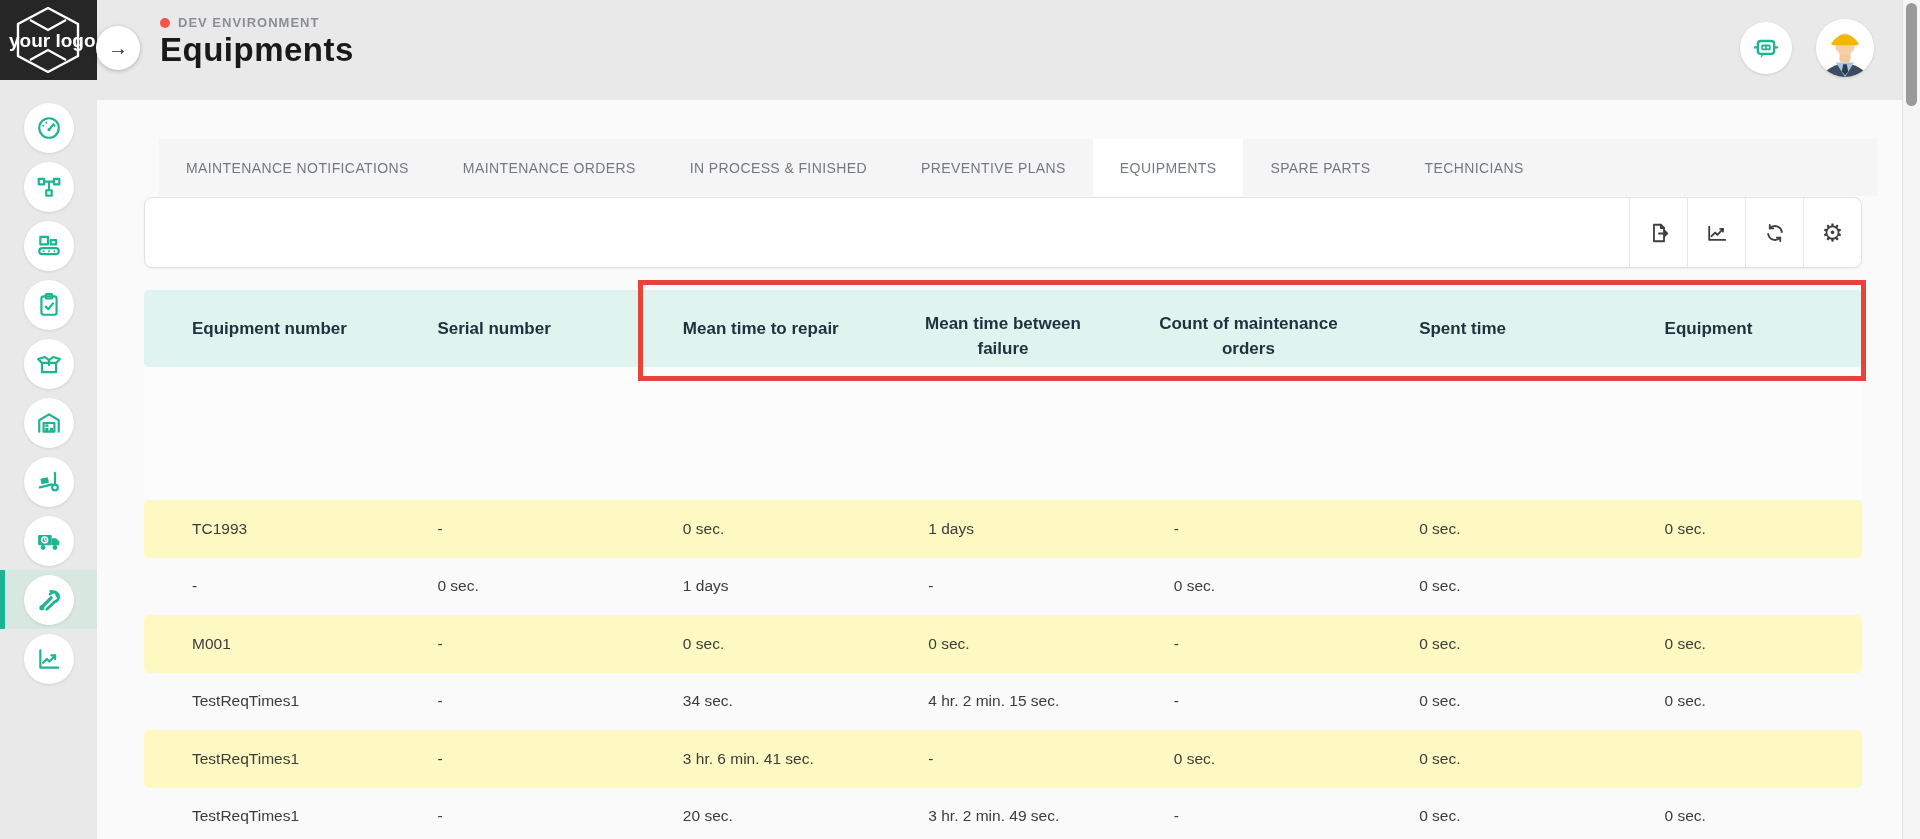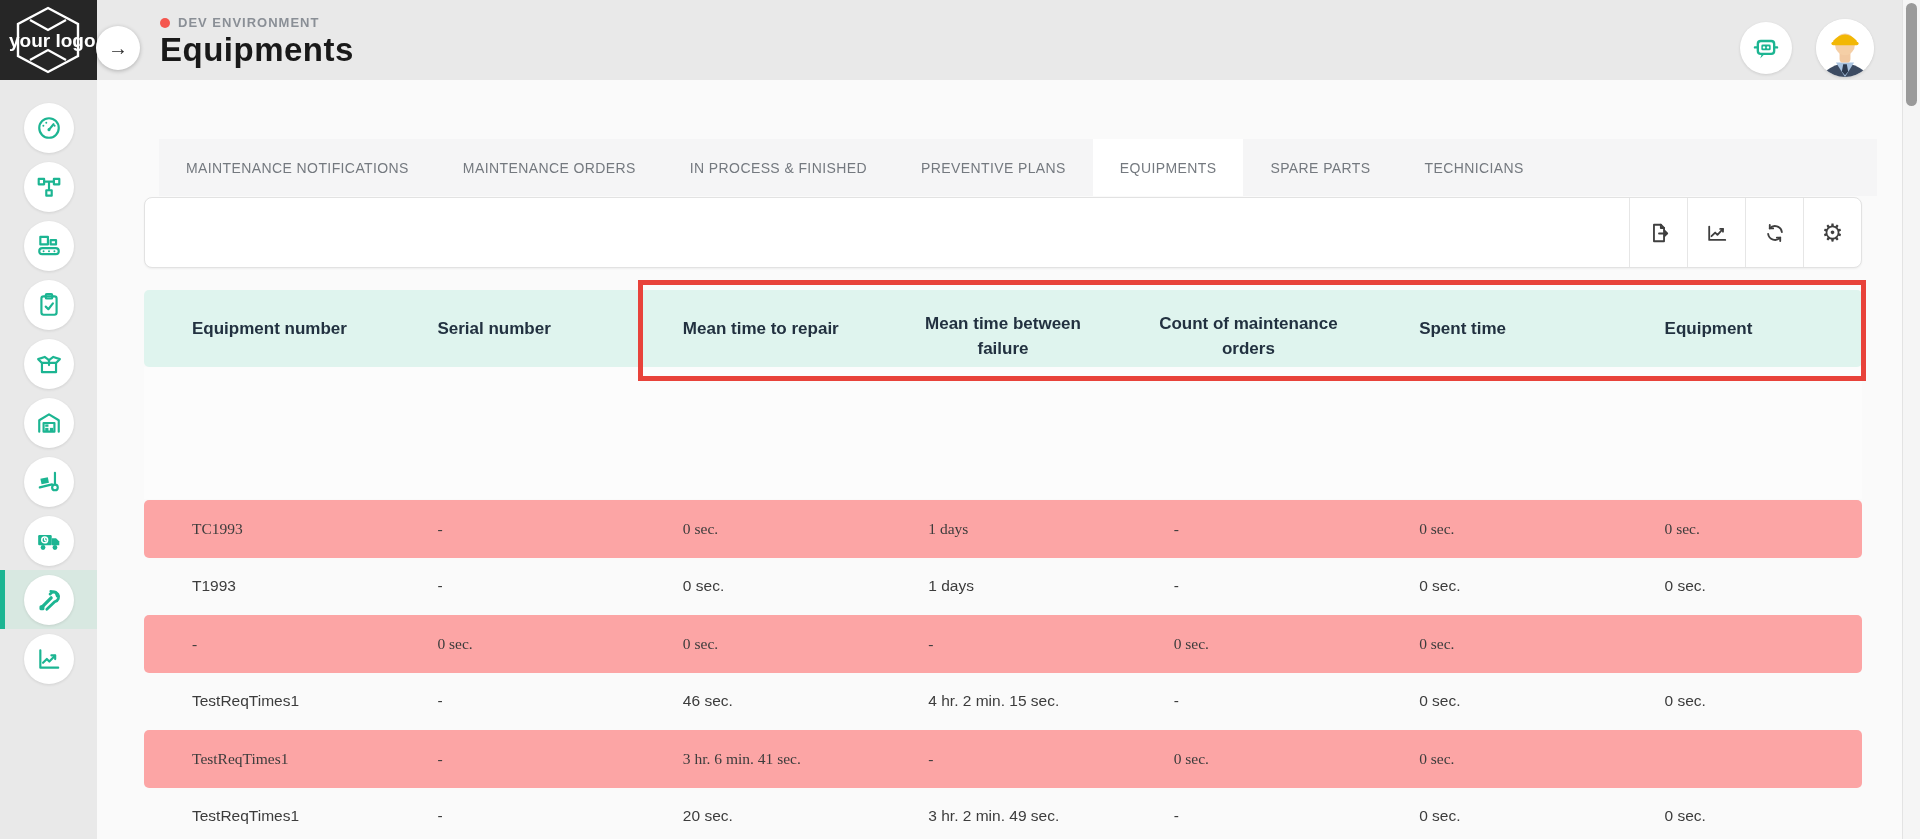--- a/index.html
+++ b/index.html
@@ -16,21 +16,21 @@
   .nav { position:absolute; left:0; top:98px; width:97px; }
   .nav-item { width:97px; height:59px; display:flex; align-items:center; justify-content:center; position:relative; cursor:pointer; }
   .nav-item.active { background:#d8e8e1; }
   .nav-item.active::before { content:""; position:absolute; left:0; top:0; width:5px; height:100%; background:#1cb592; }
   .icon-circle { width:50px; height:50px; border-radius:50%; background:#fff; display:flex; align-items:center; justify-content:center;
     box-shadow:0 1px 3px rgba(0,0,0,.10); }
   .nav-item svg { stroke:#1cb592; fill:none; stroke-width:2; stroke-linecap:round; stroke-linejoin:round; }
   .nav-item svg .f { fill:#1cb592; stroke:none; }
 
   
-  .header { position:absolute; left:97px; top:0; width:1805px; height:80px; background:#e9e9e9; z-index:6; }
+  .header { position:absolute; left:97px; top:0; width:1805px; height:100px; background:#e9e9e9; z-index:6; }
   .env-row { position:absolute; left:63px; top:15px; display:flex; align-items:center; gap:8px; }
   .env-dot { width:10px; height:10px; border-radius:50%; background:#f4564e; }
   .env-label { font-size:13px; font-weight:bold; letter-spacing:1px; color:#8a8f96; }
   .page-title { position:absolute; left:63px; top:31px; font-size:33px; font-weight:bold; color:#191919; letter-spacing:.5px; }
   .chat-btn { position:absolute; right:110px; top:22px; width:52px; height:52px; border-radius:50%; background:#fff;
     box-shadow:0 1px 3px rgba(0,0,0,.12); display:flex; align-items:center; justify-content:center; cursor:pointer; }
   .avatar { position:absolute; right:28px; top:19px; width:58px; height:58px; border-radius:50%; background:#fff;
     box-shadow:0 1px 3px rgba(0,0,0,.12); overflow:hidden; cursor:pointer; }
 
   
@@ -64,21 +64,21 @@
   fieldset legend { font-size:13px; color:#71767c; padding:0 5px; margin-left:4px; white-space:nowrap; overflow:hidden; max-width:178px; }
   fieldset input { border:none; outline:none; width:100%; font-size:15px; color:#333; background:transparent;
     font-family:"Liberation Sans", sans-serif; height:21px; }
   fieldset input::placeholder { color:#9aa0a6; }
   .f-text { height:47px; }
   .f-range { height:76px; }
   .range-divider { border:none; border-top:2px solid #3a3f44; margin:2px 0 3px 0; width:96%; }
 
   .rows { position:absolute; left:144px; top:500px; width:1718px; z-index:1; }
   .trow { height:57.5px; border-radius:5px; cursor:pointer; }
-  .trow.alt { background:#fca5a5;font-family:Liberation Serif, serif; }
+  .trow.alt { background:#fef9c3; }
   .cell { display:flex; align-items:center; padding-left:48px; font-size:15.5px; color:#3c3c3c; }
 
   
   .red-rect { position:absolute; left:638px; top:280px; width:1228px; height:101px; border:5px solid #e8423a; z-index:50; pointer-events:none; }
 </style>
 </head>
 <body>
 
 <div class="sidebar">
   <div class="logo">
@@ -326,40 +326,40 @@
   <div class="trow alt grid7">
     <div class="cell">TC1993</div>
       <div class="cell">-</div>
       <div class="cell">0 sec.</div>
       <div class="cell">1 days</div>
       <div class="cell">-</div>
       <div class="cell">0 sec.</div>
       <div class="cell">0 sec.</div>
   </div>
   <div class="trow grid7">
-    <div class="cell">T1993</div>
       <div class="cell">-</div>
       <div class="cell">0 sec.</div>
       <div class="cell">1 days</div>
       <div class="cell">-</div>
       <div class="cell">0 sec.</div>
       <div class="cell">0 sec.</div>
   </div>
   <div class="trow alt grid7">
+    <div class="cell">M001</div>
       <div class="cell">-</div>
       <div class="cell">0 sec.</div>
       <div class="cell">0 sec.</div>
       <div class="cell">-</div>
       <div class="cell">0 sec.</div>
       <div class="cell">0 sec.</div>
   </div>
   <div class="trow grid7">
     <div class="cell">TestReqTimes1</div>
       <div class="cell">-</div>
-      <div class="cell">46 sec.</div>
+      <div class="cell">34 sec.</div>
       <div class="cell">4 hr. 2 min. 15 sec.</div>
       <div class="cell">-</div>
       <div class="cell">0 sec.</div>
       <div class="cell">0 sec.</div>
   </div>
   <div class="trow alt grid7">
     <div class="cell">TestReqTimes1</div>
       <div class="cell">-</div>
       <div class="cell">3 hr. 6 min. 41 sec.</div>
       <div class="cell">-</div>

